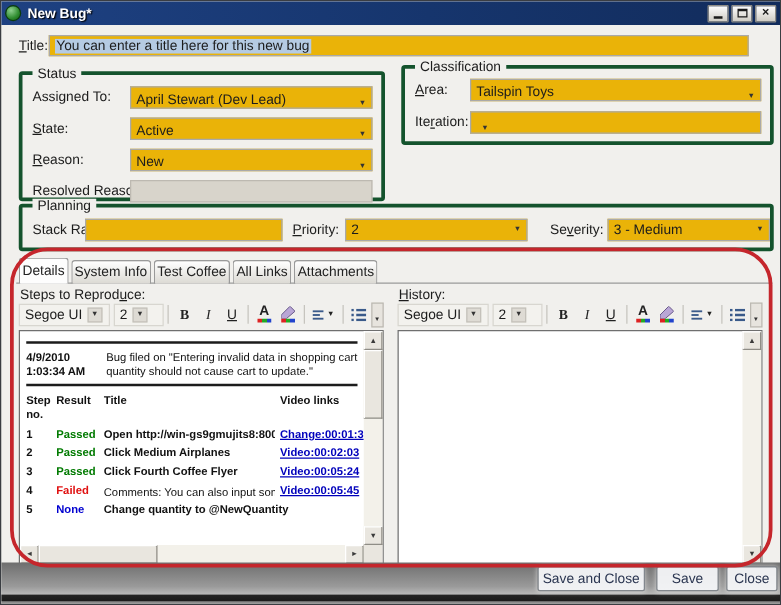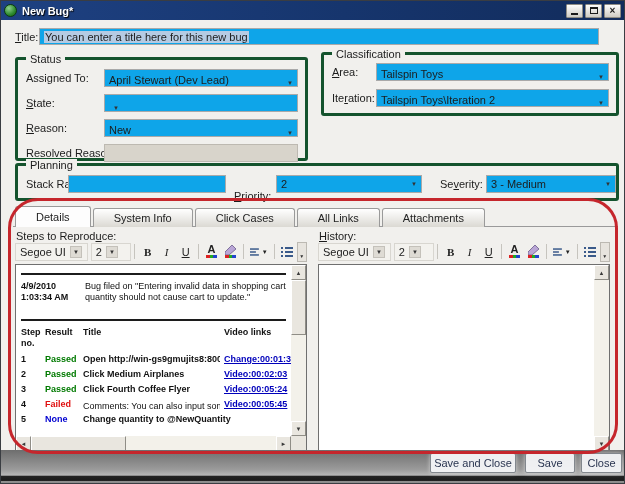--- a/index.html
+++ b/index.html
@@ -19,38 +19,38 @@
   .winbtn { width:17px; height:14px; margin-left:2px; background:linear-gradient(#fdfdfd,#cfccc4);
             border:1px solid #8f8d86; border-radius:1px; display:flex; align-items:center;
             justify-content:center; font-size:10px; color:#1a1a1a; padding:0; line-height:1; }
   .min-glyph { width:7px; height:2px; background:#1a1a1a; margin-top:7px; }
   .max-glyph { width:8px; height:7px; border:1px solid #1a1a1a; border-top-width:2px; }
   .close-glyph { font-weight:bold; font-size:10px; }
 
   
   .lbl { position:absolute; font-size:11px; color:#1c1c1c; white-space:nowrap; }
   .ak { text-decoration:underline; }
-  .field { position:absolute; height:18px; background:#0ea5e9; border:1px solid #a9a9a9;
+  .field { position:absolute; height:18px; background:#eab308; border:1px solid #a9a9a9;
            display:flex; align-items:center; font-size:11px; color:#1c1c1c; padding:0 4px; }
   .field .ftext { flex:1; white-space:nowrap; overflow:hidden; }
   .field .arrow { font-size:6px; color:#333; margin-left:4px; }
   .disabledfield { background:#d8d4cb; border-color:#bdb9b1; }
   .sel { background:#b5cbe3; padding:0 1px; }
 
   .group { position:absolute; border:3px solid #14532d; border-radius:3px; }
   .group-label { position:absolute; top:-7px; left:8px; background:#f1f0ed; padding:0 4px;
                  font-size:11px; color:#1c1c1c; }
   .grow { position:absolute; left:8px; right:7px; height:18px; display:flex; align-items:center; }
   .grow .lbl { position:static; }
   .grow .field { position:static; flex:1;align-items:flex-end; }
 
   
   .tabstrip { position:absolute; left:14px; top:205px; height:21px; display:flex;
               align-items:flex-end; z-index:3; }
-  .tab { height:19px; padding:0 20px; font-size:11px; display:flex; align-items:center;
+  .tab { height:19px; padding:0 2px; font-size:11px; display:flex; align-items:center;
          background:linear-gradient(#ffffff,#dbd9d3); border:1px solid #9a9a9a; border-bottom:none;
          border-radius:3px 3px 0 0; margin-right:2px; color:#222; }
   .tab.active { background:#fdfdfd; height:21px; position:relative; z-index:4; font-weight:normal; }
   .tabline { position:absolute; left:12px; top:225px; width:605px; height:1px; background:#9a9a9a; }
 
   
   .toolbar { position:absolute; height:21px; display:flex; align-items:center; }
   .tb-combo { display:flex; align-items:center; height:18px; padding:0 3px 0 4px;
               font-size:11px; color:#1c1c1c; background:#f3f2ee; border:1px solid #d8d6d0; }
   .tb-combo .arrow { font-size:6px; color:#333; margin-left:4px; background:#dedbd4;
@@ -86,21 +86,21 @@
           border-right-color:#8f8d86; border-bottom-color:#8f8d86; color:#3a3a3a; font-size:6px;
           display:flex; align-items:center; justify-content:center; }
   .strack { flex:1; position:relative; }
   .sthumb { position:absolute; background:#e9e6df; border:1px solid #fff;
             border-right-color:#8f8d86; border-bottom-color:#8f8d86; }
   .sthumb.v { left:0; right:0; top:0; height:55px; }
   .sthumb.h { top:0; bottom:0; left:0; width:95px; }
 
   
   .hr { height:2px; background:#1c1c1c; margin:4px 0 6px 0; }
-  .filed { display:flex; gap:8px; font-size:9px; color:#111; margin-bottom:16px; }
+  .filed { display:flex; gap:8px; font-size:9px; color:#111; margin-bottom:4px; }
   .filed-when { width:56px; font-weight:bold; line-height:11px; flex:0 0 auto; }
   .filed-text { flex:1; line-height:11px; }
   .steps-table { font-size:9px; color:#111; }
   .srow { display:flex; gap:4px; margin-bottom:2px; align-items:flex-start; }
   .c-no { width:20px; font-weight:bold; line-height:11px; flex:0 0 auto; }
   .c-result { width:34px; font-weight:bold; line-height:11px; flex:0 0 auto; }
   .c-main { flex:1; min-width:0; }
   .c-title { font-weight:bold; line-height:11px; white-space:nowrap; overflow:hidden; }
   .c-video { width:62px; flex:0 0 auto; font-weight:bold; line-height:11px; }
   .hdr .c-no,.hdr .c-result,.hdr .c-title,.hdr .c-video { color:#111; }
@@ -157,20 +157,21 @@
     <div class="grow" style="top:9px;">
       <span class="lbl" style="width:78px;"><span>Assigned To:</span><span class="ak"></span><span></span></span>
       <div class="field">
         <span class="ftext">April Stewart (Dev Lead)</span>
         <span class="arrow">▼</span>
       </div>
     </div>
     <div class="grow" style="top:34px;">
       <span class="lbl" style="width:78px;"><span></span><span class="ak">S</span><span>tate:</span></span>
       <div class="field">
+        <span class="ftext">Active</span>
         <span class="arrow">▼</span>
       </div>
     </div>
     <div class="grow" style="top:59px;">
       <span class="lbl" style="width:78px;"><span></span><span class="ak">R</span><span>eason:</span></span>
       <div class="field">
         <span class="ftext">New</span>
         <span class="arrow">▼</span>
       </div>
     </div>
@@ -187,48 +188,47 @@
     <div class="grow" style="top:8px;">
       <span class="lbl" style="width:44px;"><span></span><span class="ak">A</span><span>rea:</span></span>
       <div class="field">
         <span class="ftext">Tailspin Toys</span>
         <span class="arrow">▼</span>
       </div>
     </div>
     <div class="grow" style="top:34px;">
       <span class="lbl" style="width:44px;"><span>Ite</span><span class="ak">r</span><span>ation:</span></span>
       <div class="field">
-        <span class="ftext">Tailspin Toys\Iteration 2</span>
         <span class="arrow">▼</span>
       </div>
     </div>
   </div>
 
   <div class="group" style="left:14px; top:162px; width:604px; height:38px;">
     <span class="group-label">Planning</span>
     <span class="lbl" style="left:8px; top:12px;"><span>Stack Ran</span><span class="ak">k</span><span>:</span></span>
     <div class="field" style="left:50px; top:9px; width:158px;">
       <span class="ftext"></span>
     </div>
-    <span class="lbl" style="left:216px; top:24px;"><span></span><span class="ak">P</span><span>riority:</span></span>
+    <span class="lbl" style="left:216px; top:12px;"><span></span><span class="ak">P</span><span>riority:</span></span>
     <div class="field" style="left:258px; top:9px; width:146px;">
       <span class="ftext">2</span>
       <span class="arrow">▼</span>
     </div>
     <span class="lbl" style="left:422px; top:12px;"><span>Se</span><span class="ak">v</span><span>erity:</span></span>
     <div class="field" style="left:468px; top:9px; width:130px;">
       <span class="ftext">3 - Medium</span>
       <span class="arrow">▼</span>
     </div>
   </div>
 
   <div class="tabstrip">
     <div class="tab active">Details</div>
     <div class="tab">System Info</div>
-    <div class="tab">Click Cases</div>
+    <div class="tab">Test Coffee</div>
     <div class="tab">All Links</div>
     <div class="tab">Attachments</div>
   </div>
   <div class="tabline"></div>
 
   <span class="lbl" style="left:15px; top:229px;"><span>Steps to Reprod</span><span class="ak">u</span><span>ce:</span></span>
 
   <div class="toolbar" style="left:14px; top:240px; width:292px;">
     <div class="tb-combo tb-font">
         <span class="ftext">Segoe UI</span>

